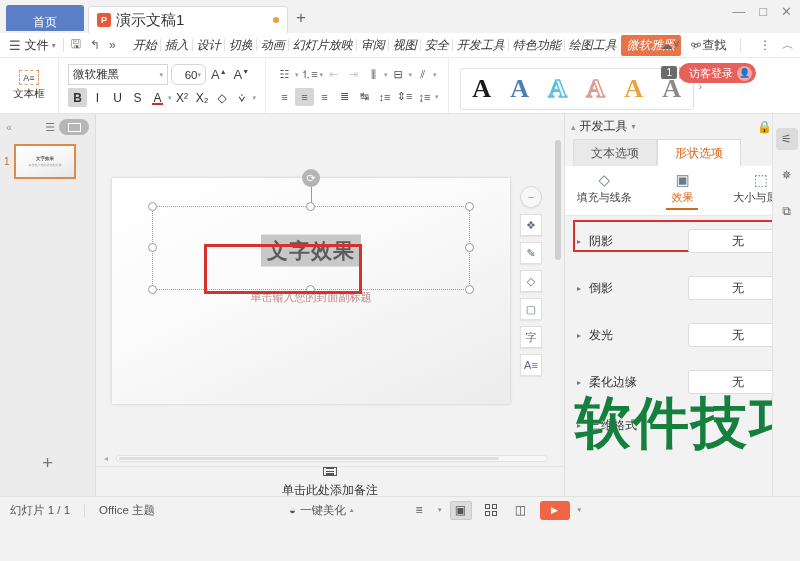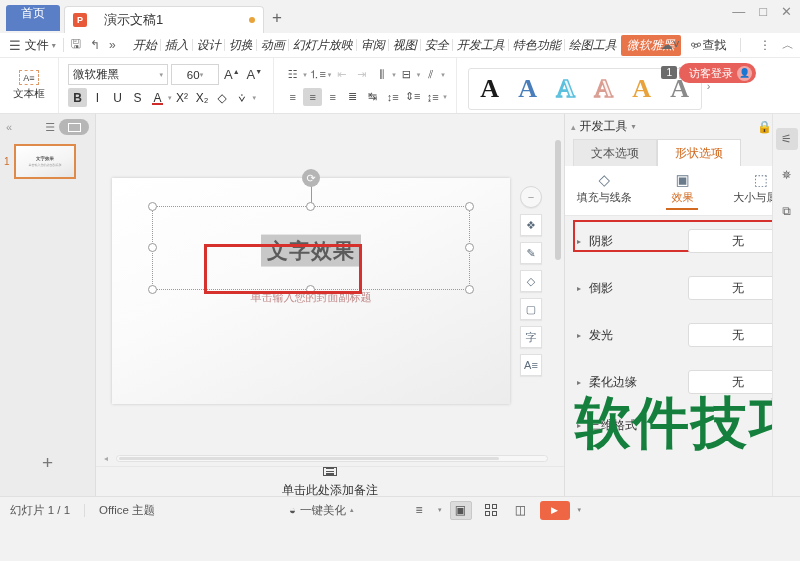--- a/index.html
+++ b/index.html
@@ -13,38 +13,38 @@
     color: #333;
   }
 
   
   .tabbar {
     height: 33px; background: #f2f2f2;
     display: flex; align-items: flex-end;
     position: relative;
   }
   .home-tab {
-    width: 54px; height: 26px; margin-left: 6px; margin-bottom: 2px;
+    width: 78px; height: 26px; margin-left: 6px; margin-bottom: 2px;
     background: #5b7fc7; color: #fff;
-    display: flex; align-items: flex-start; justify-content: center;
+    display: flex; align-items: flex-end; justify-content: center;
     border-radius: 3px 3px 0 0; font-size: 12px;
   }
   .doc-tab {
     height: 27px; width: 200px; margin-left: 4px;
     background: #fff; border: 1px solid #dcdcdc; border-bottom: none;
     border-radius: 4px 4px 0 0;
     display: flex; align-items: center; padding: 0 8px;
     position: relative;
   }
   .doc-tab .pico {
     width: 14px; height: 14px; background: #e8593a; color: #fff;
     font-size: 9px; display: flex; align-items: center; justify-content: center;
     border-radius: 2px; margin-right: 5px; font-weight: bold;
   }
-  .doc-tab .tlabel { font-size: 13px; color: #333; flex: 1; margin-left: 12px; }
+  .doc-tab .tlabel { font-size: 15px; color: #333; flex: 1; }
   .doc-tab .dot {
     width: 6px; height: 6px; border-radius: 50%; background: #e8a33a;
   }
   .newtab {
     width: 26px; height: 26px; margin-bottom: 2px;
     display: flex; align-items: center; justify-content: center;
     font-size: 17px; color: #666;
   }
   .win-ctrl {
     position: absolute; right: 8px; top: 4px;
@@ -141,21 +141,21 @@
     border: 1.2px solid #d9a06f; background: #fdf0e3;
   }
   .fontcol { display: flex; flex-direction: column; gap: 3px; padding: 0 4px; }
   .frow1 { display: flex; align-items: center; gap: 3px; }
   .fname, .fsize {
     border: 1px solid #d5d5d5; background: #fff; height: 21px;
     display: flex; align-items: center; padding: 0 4px; font-size: 11.5px;
     color: #333;
   }
   .fname { width: 100px; justify-content: space-between; }
-  .fsize { width: 48px; justify-content: center; }
+  .fsize { width: 35px; justify-content: flex-end; border-radius: 6px; }
   .cvt { font-size: 7px; color: #999; }
   .szbtn { font-size: 13px; color: #444; padding: 0 2px; position: relative;}
   .szbtn sup { font-size: 7px; }
   .frow2 { display: flex; align-items: center; gap: 1px; }
   .fb {
     width: 19px; height: 19px; display: flex; align-items: center;
     justify-content: center; font-size: 12px; color: #333;
   }
   .fb.on { background: #d6d6d6; border-radius: 2px; font-weight: bold; }
   .fb.redu { position: relative; }

